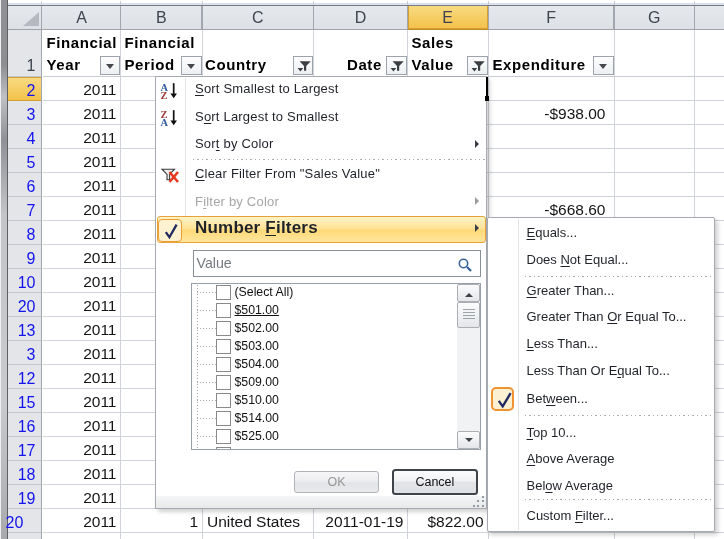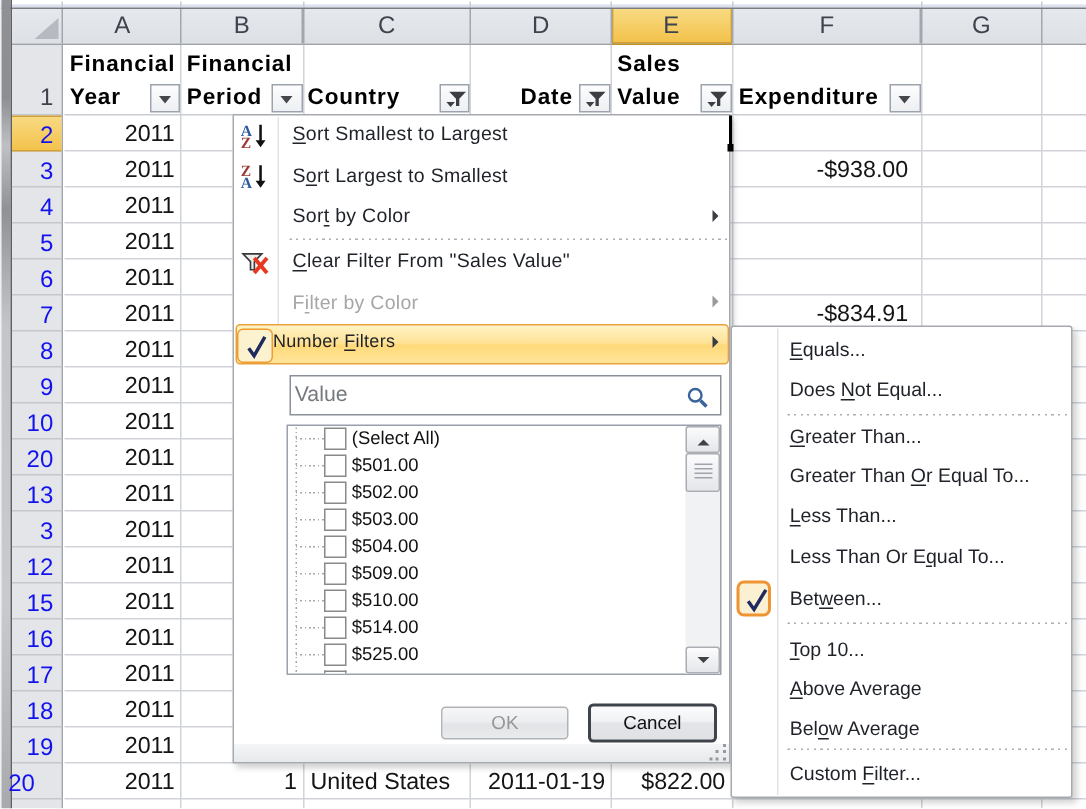--- a/index.html
+++ b/index.html
@@ -124,21 +124,21 @@
 <div style="position:absolute;left:56.5px;top:319.55px;width:60px;height:19.5px;font-size:15.5px;color:#141414;font-weight:normal;line-height:19.5px;white-space:nowrap;text-align:right;">2011</div>
 <div style="position:absolute;left:56.5px;top:343.55px;width:60px;height:19.5px;font-size:15.5px;color:#141414;font-weight:normal;line-height:19.5px;white-space:nowrap;text-align:right;">2011</div>
 <div style="position:absolute;left:56.5px;top:367.55px;width:60px;height:19.5px;font-size:15.5px;color:#141414;font-weight:normal;line-height:19.5px;white-space:nowrap;text-align:right;">2011</div>
 <div style="position:absolute;left:56.5px;top:391.55px;width:60px;height:19.5px;font-size:15.5px;color:#141414;font-weight:normal;line-height:19.5px;white-space:nowrap;text-align:right;">2011</div>
 <div style="position:absolute;left:56.5px;top:415.55px;width:60px;height:19.5px;font-size:15.5px;color:#141414;font-weight:normal;line-height:19.5px;white-space:nowrap;text-align:right;">2011</div>
 <div style="position:absolute;left:56.5px;top:439.55px;width:60px;height:19.5px;font-size:15.5px;color:#141414;font-weight:normal;line-height:19.5px;white-space:nowrap;text-align:right;">2011</div>
 <div style="position:absolute;left:56.5px;top:463.55px;width:60px;height:19.5px;font-size:15.5px;color:#141414;font-weight:normal;line-height:19.5px;white-space:nowrap;text-align:right;">2011</div>
 <div style="position:absolute;left:56.5px;top:487.55px;width:60px;height:19.5px;font-size:15.5px;color:#141414;font-weight:normal;line-height:19.5px;white-space:nowrap;text-align:right;">2011</div>
 <div style="position:absolute;left:56.5px;top:511.54999999999995px;width:60px;height:19.5px;font-size:15.5px;color:#141414;font-weight:normal;line-height:19.5px;white-space:nowrap;text-align:right;">2011</div>
 <div style="position:absolute;left:515.5px;top:103.55px;width:90px;height:19.5px;font-size:15.5px;color:#141414;font-weight:normal;line-height:19.5px;white-space:nowrap;text-align:right;">-$938.00</div>
-<div style="position:absolute;left:515.5px;top:199.55px;width:90px;height:19.5px;font-size:15.5px;color:#141414;font-weight:normal;line-height:19.5px;white-space:nowrap;text-align:right;">-$834.91</div>
+<div style="position:absolute;left:515.5px;top:199.55px;width:90px;height:19.5px;font-size:15.5px;color:#141414;font-weight:normal;line-height:19.5px;white-space:nowrap;text-align:right;">-$668.60</div>
 <div style="position:absolute;left:168px;top:511.54999999999995px;width:30px;height:19.5px;font-size:15.5px;color:#141414;font-weight:normal;line-height:19.5px;white-space:nowrap;text-align:right;">1</div>
 <div style="position:absolute;left:207px;top:511.54999999999995px;width:200px;height:19.5px;font-size:15.5px;color:#141414;font-weight:normal;line-height:19.5px;white-space:nowrap;">United States</div>
 <div style="position:absolute;left:303.5px;top:511.54999999999995px;width:100px;height:19.5px;font-size:15.5px;color:#141414;font-weight:normal;line-height:19.5px;white-space:nowrap;text-align:right;">2011-01-19</div>
 <div style="position:absolute;left:393.5px;top:511.54999999999995px;width:90px;height:19.5px;font-size:15.5px;color:#141414;font-weight:normal;line-height:19.5px;white-space:nowrap;text-align:right;">$822.00</div>
 <div style="position:absolute;left:46.5px;top:32.5px;width:200px;height:19px;font-size:15px;color:#000;font-weight:bold;line-height:19px;white-space:nowrap;letter-spacing:0.6px;">Financial</div>
 <div style="position:absolute;left:46.5px;top:54.5px;width:200px;height:19px;font-size:15px;color:#000;font-weight:bold;line-height:19px;white-space:nowrap;letter-spacing:0.6px;">Year</div>
 <div style="position:absolute;left:124.5px;top:32.5px;width:200px;height:19px;font-size:15px;color:#000;font-weight:bold;line-height:19px;white-space:nowrap;letter-spacing:0.6px;">Financial</div>
 <div style="position:absolute;left:124.5px;top:54.5px;width:200px;height:19px;font-size:15px;color:#000;font-weight:bold;line-height:19px;white-space:nowrap;letter-spacing:0.6px;">Period</div>
 <div style="position:absolute;left:205px;top:54.5px;width:200px;height:19px;font-size:15px;color:#000;font-weight:bold;line-height:19px;white-space:nowrap;letter-spacing:0.6px;">Country</div>
 <div style="position:absolute;left:317px;top:54.5px;width:200px;height:19px;font-size:15px;color:#000;font-weight:bold;line-height:19px;white-space:nowrap;letter-spacing:0.6px;margin-left:30px;">Date</div>
@@ -187,36 +187,36 @@
     </svg></div>
 <div style="position:absolute;left:159px;top:166px;width:22px;height:22px;"><svg width="22" height="22">
       <polygon points="3,3.2 15.5,3.2 10.6,8.4 10.6,13.8 8,13.8 8,8.4" fill="#EDEDED" stroke="#3A3A3A" stroke-width="1.1"></polygon>
       <line x1="10.5" y1="6" x2="19" y2="16" stroke="#E6391F" stroke-width="2.6"></line>
       <line x1="19" y1="6" x2="10.5" y2="16" stroke="#E6391F" stroke-width="2.6"></line>
     </svg></div>
 <div style="position:absolute;left:156.8px;top:216.3px;width:329px;height:27.2px;background:linear-gradient(180deg,#FFF3C6,#FFE194 48%,#FFD978 52%,#FFE59B);border:1.2px solid #E9A23B;border-radius:3px;box-sizing:border-box;"></div>
 <div style="position:absolute;left:157.8px;top:218.6px;width:24.5px;height:23.2px;background:#FDF2D0;border:1.4px solid #EF9C33;border-radius:4px;box-sizing:border-box;"><svg width="25" height="24">
       <path d="M6.8,12.2 L10.4,17.2 L17.6,4.6" stroke="#1F2A5E" stroke-width="2.3" fill="none"></path>
     </svg></div>
-<div style="position:absolute;left:182px;top:218.8px;width:240px;height:17.0px;font-size:12px;color:#1F2228;font-weight:normal;line-height:17.0px;white-space:nowrap;letter-spacing:0.2px;">Number <u>F</u>ilters</div>
+<div style="position:absolute;left:195px;top:218.8px;width:240px;height:17.0px;font-size:17px;color:#1F2228;font-weight:bold;line-height:17.0px;white-space:nowrap;letter-spacing:0.2px;">Number <u>F</u>ilters</div>
 <div style="position:absolute;left:474.8px;top:223.60000000000002px;width:0px;height:0px;border-top:4.2px solid transparent;border-bottom:4.2px solid transparent;border-left:4.6px solid #3A3E44;"></div>
 <div style="position:absolute;left:192.9px;top:250.0px;width:288.2px;height:27.4px;background:#FFF;border:1.2px solid #8A9097;box-sizing:border-box;"></div>
 <div style="position:absolute;left:196.5px;top:253.9px;width:200px;height:18.2px;font-size:14.2px;color:#75797F;font-weight:normal;line-height:18.2px;white-space:nowrap;">Value</div>
 <div style="position:absolute;left:456.5px;top:256.5px;width:18px;height:18px;"><svg width="18" height="18">
       <circle cx="6.5" cy="6.5" r="4.2" fill="none" stroke="#38649B" stroke-width="1.6"></circle>
       <line x1="10" y1="10" x2="14" y2="14" stroke="#38649B" stroke-width="2.3"></line>
     </svg></div>
 <div style="position:absolute;left:190.8px;top:283px;width:289.8px;height:166.8px;background:#FFF;border:1.2px solid #98A0AB;box-sizing:border-box;"></div>
 <div style="position:absolute;left:196.8px;top:284.5px;width:1px;height:164px;background:repeating-linear-gradient(180deg,#A8A8A8 0 1px,transparent 1px 3px);"></div>
 <div style="position:absolute;left:197px;top:292.1px;width:18.5px;height:1px;background:repeating-linear-gradient(90deg,#A8A8A8 0 1px,transparent 1px 3px);"></div>
 <div style="position:absolute;left:216.3px;top:285.3px;width:14.5px;height:14.5px;background:#FFF;border:1.1px solid #898989;box-sizing:border-box;"></div>
 <div style="position:absolute;left:234.5px;top:284.45000000000005px;width:200px;height:16.3px;font-size:12.3px;color:#111;font-weight:normal;line-height:16.3px;white-space:nowrap;">(Select All)</div>
 <div style="position:absolute;left:197px;top:310.1px;width:18.5px;height:1px;background:repeating-linear-gradient(90deg,#A8A8A8 0 1px,transparent 1px 3px);"></div>
 <div style="position:absolute;left:216.3px;top:303.3px;width:14.5px;height:14.5px;background:#FFF;border:1.1px solid #898989;box-sizing:border-box;"></div>
-<div style="position:absolute;left:234.5px;top:302.45000000000005px;width:200px;height:16.3px;font-size:12.3px;color:#111;font-weight:normal;line-height:16.3px;white-space:nowrap;">$501.00</div>
+<div style="position:absolute;left:234.5px;top:302.45000000000005px;width:200px;height:16.3px;font-size:12.3px;color:#111;font-weight:normal;line-height:16.3px;white-space:nowrap;text-decoration:underline;">$501.00</div>
 <div style="position:absolute;left:197px;top:328.1px;width:18.5px;height:1px;background:repeating-linear-gradient(90deg,#A8A8A8 0 1px,transparent 1px 3px);"></div>
 <div style="position:absolute;left:216.3px;top:321.3px;width:14.5px;height:14.5px;background:#FFF;border:1.1px solid #898989;box-sizing:border-box;"></div>
 <div style="position:absolute;left:234.5px;top:320.45000000000005px;width:200px;height:16.3px;font-size:12.3px;color:#111;font-weight:normal;line-height:16.3px;white-space:nowrap;">$502.00</div>
 <div style="position:absolute;left:197px;top:346.1px;width:18.5px;height:1px;background:repeating-linear-gradient(90deg,#A8A8A8 0 1px,transparent 1px 3px);"></div>
 <div style="position:absolute;left:216.3px;top:339.3px;width:14.5px;height:14.5px;background:#FFF;border:1.1px solid #898989;box-sizing:border-box;"></div>
 <div style="position:absolute;left:234.5px;top:338.45000000000005px;width:200px;height:16.3px;font-size:12.3px;color:#111;font-weight:normal;line-height:16.3px;white-space:nowrap;">$503.00</div>
 <div style="position:absolute;left:197px;top:364.1px;width:18.5px;height:1px;background:repeating-linear-gradient(90deg,#A8A8A8 0 1px,transparent 1px 3px);"></div>
 <div style="position:absolute;left:216.3px;top:357.3px;width:14.5px;height:14.5px;background:#FFF;border:1.1px solid #898989;box-sizing:border-box;"></div>
 <div style="position:absolute;left:234.5px;top:356.45000000000005px;width:200px;height:16.3px;font-size:12.3px;color:#111;font-weight:normal;line-height:16.3px;white-space:nowrap;">$504.00</div>
 <div style="position:absolute;left:197px;top:382.1px;width:18.5px;height:1px;background:repeating-linear-gradient(90deg,#A8A8A8 0 1px,transparent 1px 3px);"></div>

